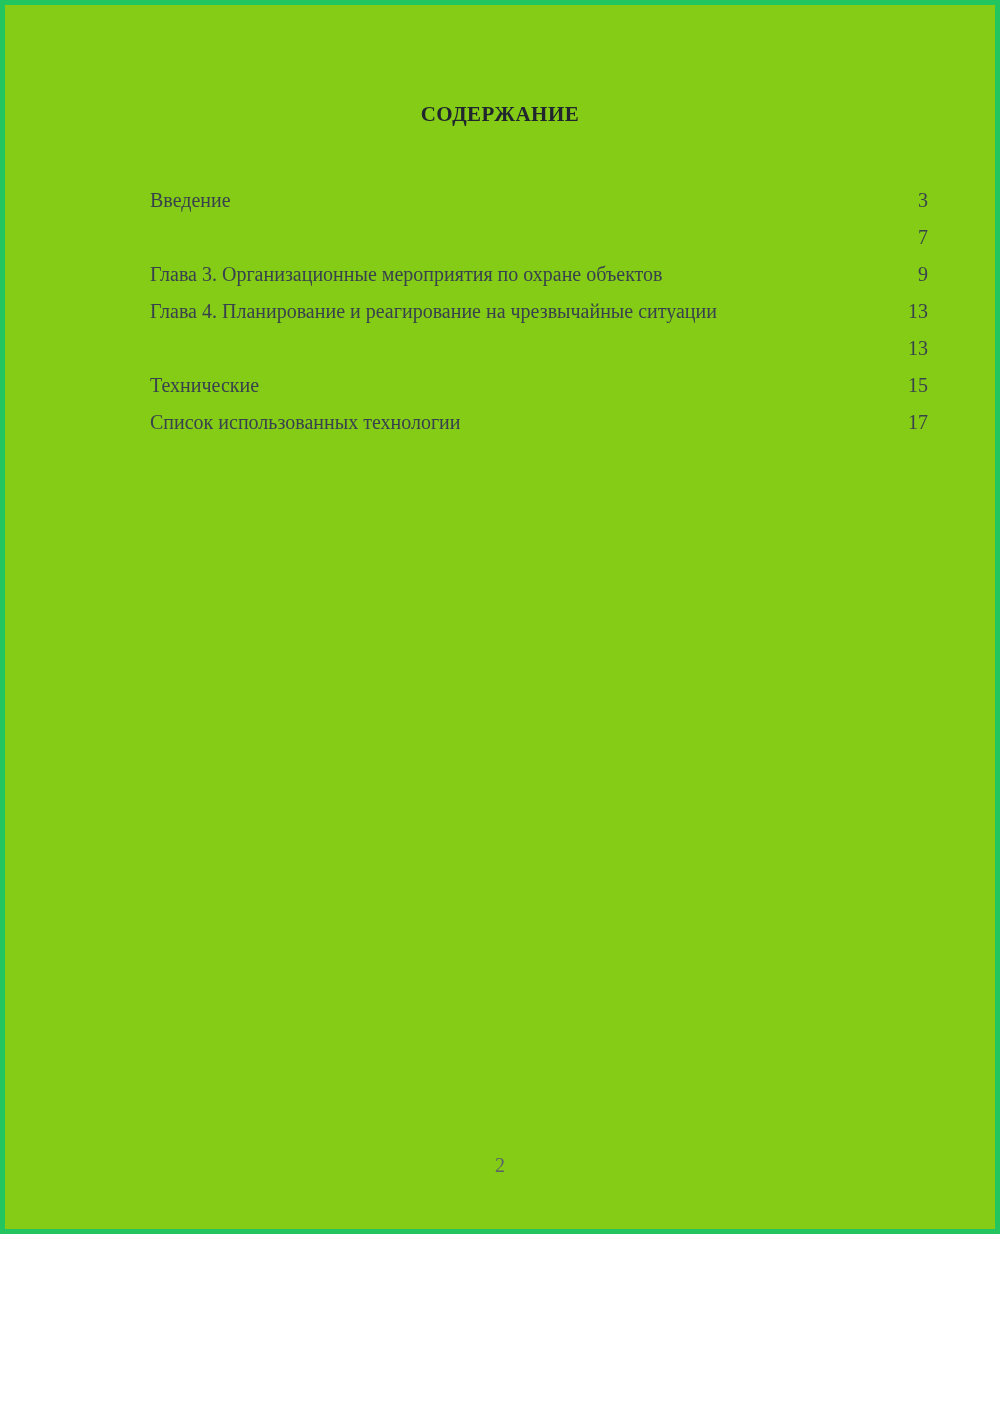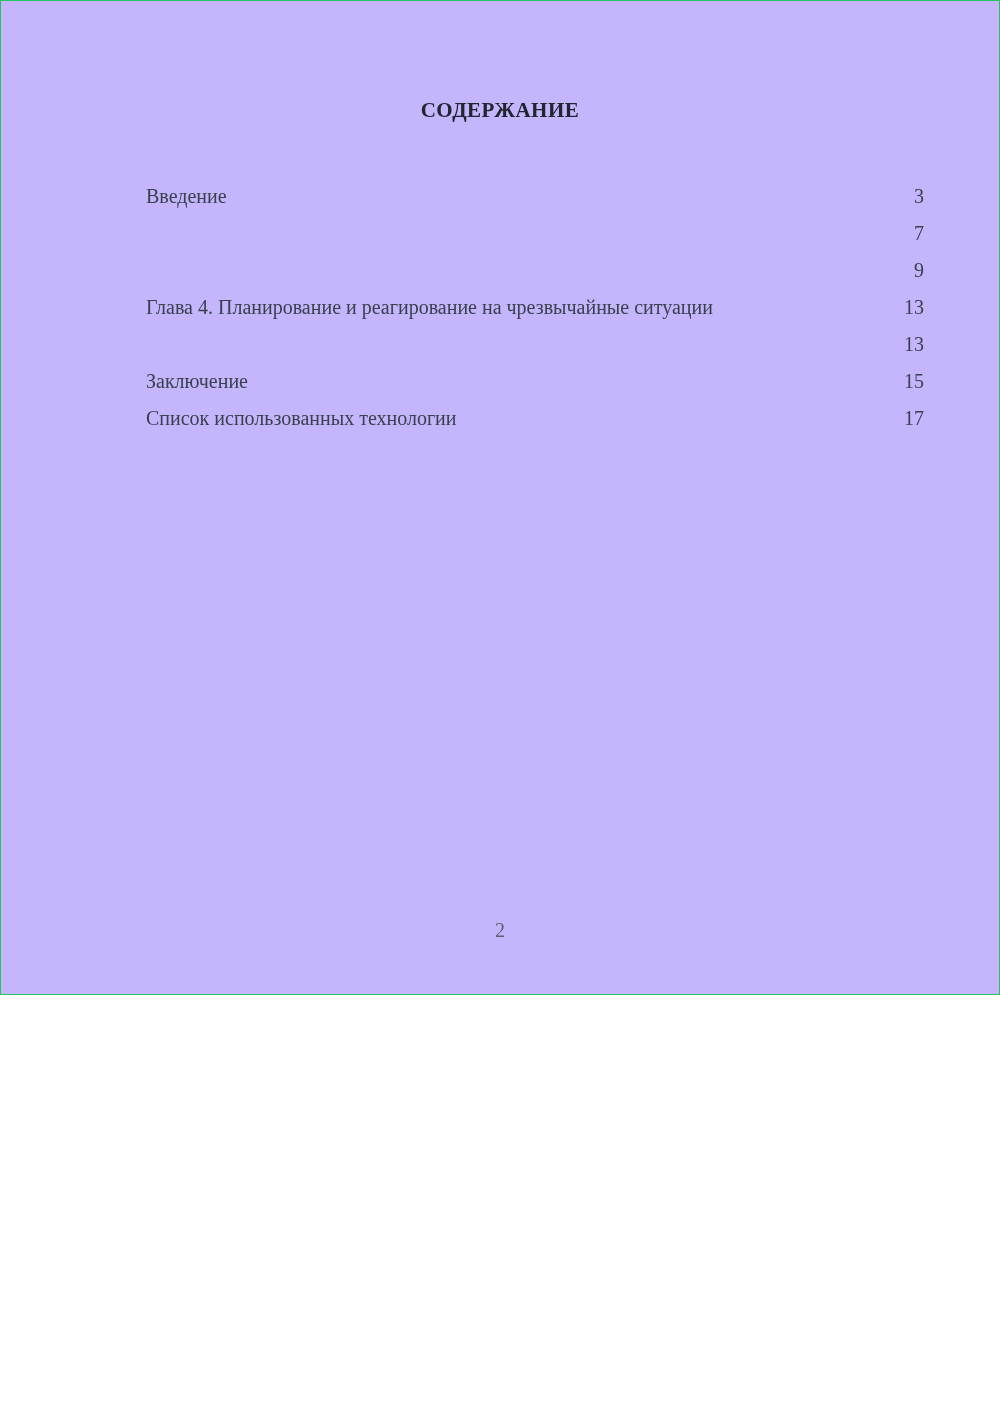--- a/index.html
+++ b/index.html
@@ -3,24 +3,24 @@
 <meta charset="utf-8">
 <style>
   html, body {
     margin: 0;
     padding: 0;
     background: #ffffff;
   }
   .page {
     position: relative;
     width: 1000px;
-    height: 995px;
-    background: #c4b5fd;
+    height: 1234px;
+    background: #84cc16;
     box-sizing: border-box;
-    border: 1px solid #22c55e;
+    border: 5px solid #22c55e;
     font-family: "Liberation Serif", serif;
     color: #39414d;
     overflow: hidden;
   }
   .doc-title {
     margin: 0;
     padding-top: 97px;
     text-align: center;
     font-size: 21px;
     font-weight: bold;
@@ -76,34 +76,35 @@
       <span class="toc-label">Введение</span>
       <span class="toc-page">3</span>
     </div>
 
 
     <div class="toc-row">
       <span class="toc-page">7</span>
     </div>
 
     <div class="toc-row">
+      <span class="toc-label">Глава 3. Организационные мероприятия по охране объектов</span>
       <span class="toc-page">9</span>
     </div>
 
     <div class="toc-row">
       <span class="toc-label">Глава 4. Планирование и реагирование на чрезвычайные ситуации</span>
       <span class="toc-page">13</span>
     </div>
 
     <div class="toc-row">
       <span class="toc-page">13</span>
     </div>
 
     <div class="toc-row">
-      <span class="toc-label">Заключение</span>
+      <span class="toc-label">Технические</span>
       <span class="toc-page">15</span>
     </div>
 
     <div class="toc-row">
       <span class="toc-label">Список использованных технологии</span>
       <span class="toc-page">17</span>
     </div>
 
   </div>
 

